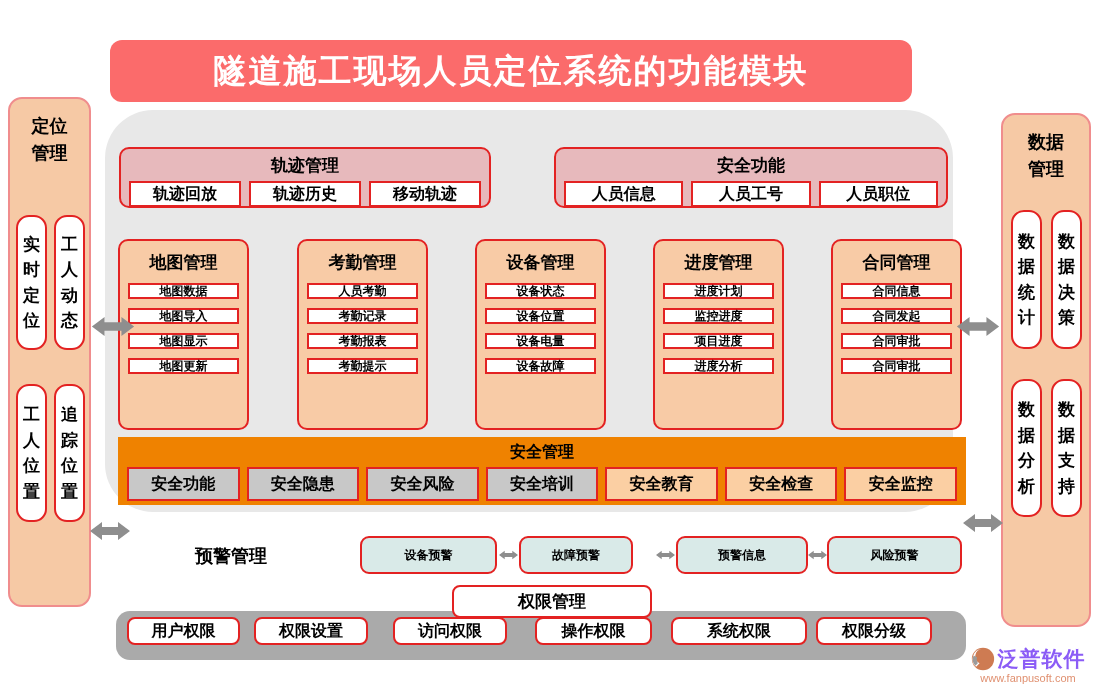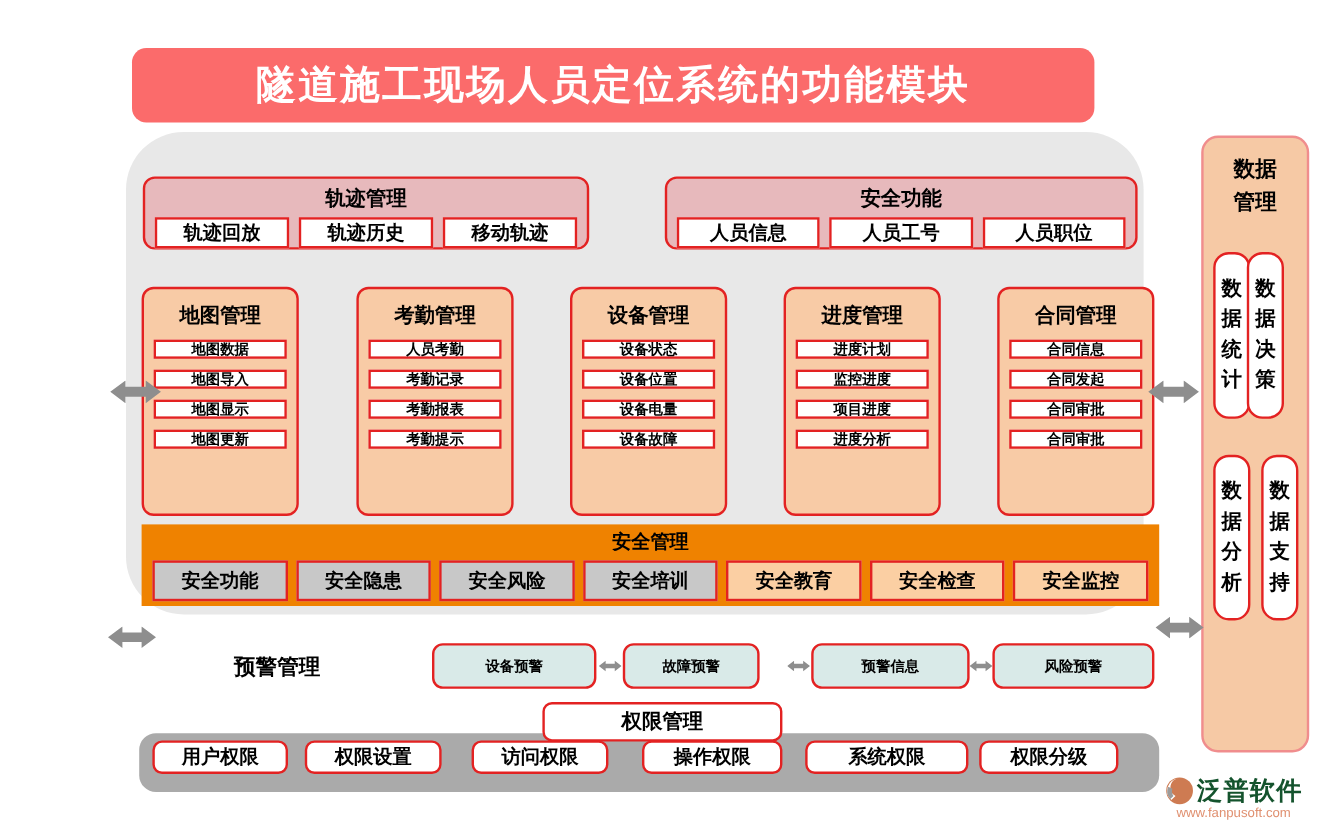--- a/index.html
+++ b/index.html
@@ -61,39 +61,46 @@
   .perm-bar{position:absolute;left:116px;top:611px;width:850px;height:49px;background:#AAAAAA;border-radius:14px;}
   .pitem{position:absolute;top:6px;height:28px;background:#fff;border:2px solid #E32222;border-radius:8px;box-sizing:border-box;
          display:flex;align-items:center;justify-content:center;font-size:16px;font-weight:bold;}
 
   
   .harrow{position:absolute;line-height:0;}
 
   
   .logo{position:absolute;left:960px;top:645px;width:136px;text-align:center;}
   .logo-row{display:flex;align-items:center;justify-content:center;gap:3px;}
-  .logo-name{font-size:21px;font-weight:bold;color:#14532d;letter-spacing:1px;}
+  .logo-name{font-size:21px;font-weight:bold;color:#8b5cf6;letter-spacing:1px;}
   .logo-web{font-size:11px;color:#E09070;margin-top:-1px;font-family:"Liberation Sans",sans-serif;}
 </style>
 </head>
 <body>
 
 <div class="canvas">
 
   <div class="banner">
     <span>隧道施工现场人员定位系统的功能模块</span>
   </div>
 
   <div class="panel"></div>
 
+  <div class="side side-pos">
+    <div class="side-title">定位管理</div>
+    <div class="vpill" style="left:6px;top:116px;height:135px;">实时定位</div>
+    <div class="vpill" style="left:44px;top:116px;height:135px;">工人动态</div>
+    <div class="vpill" style="left:6px;top:285px;height:138px;">工人位置</div>
+    <div class="vpill" style="left:44px;top:285px;height:138px;">追踪位置</div>
+  </div>
 
   <div class="side side-dat">
     <div class="side-title">数据管理</div>
     <div class="vpill" style="left:8px;top:95px;height:139px;">数据统计</div>
-    <div class="vpill" style="left:36px;top:95px;height:139px;">数据决策</div>
+    <div class="vpill" style="left:48px;top:95px;height:139px;">数据决策</div>
     <div class="vpill" style="left:8px;top:264px;height:138px;">数据分析</div>
     <div class="vpill" style="left:48px;top:264px;height:138px;">数据支持</div>
   </div>
 
   <div class="group group-track">
     <div class="group-title">轨迹管理</div>
     <div class="group-items">
       <div class="gitem">轨迹回放</div>
       <div class="gitem">轨迹历史</div>
       <div class="gitem">移动轨迹</div>

